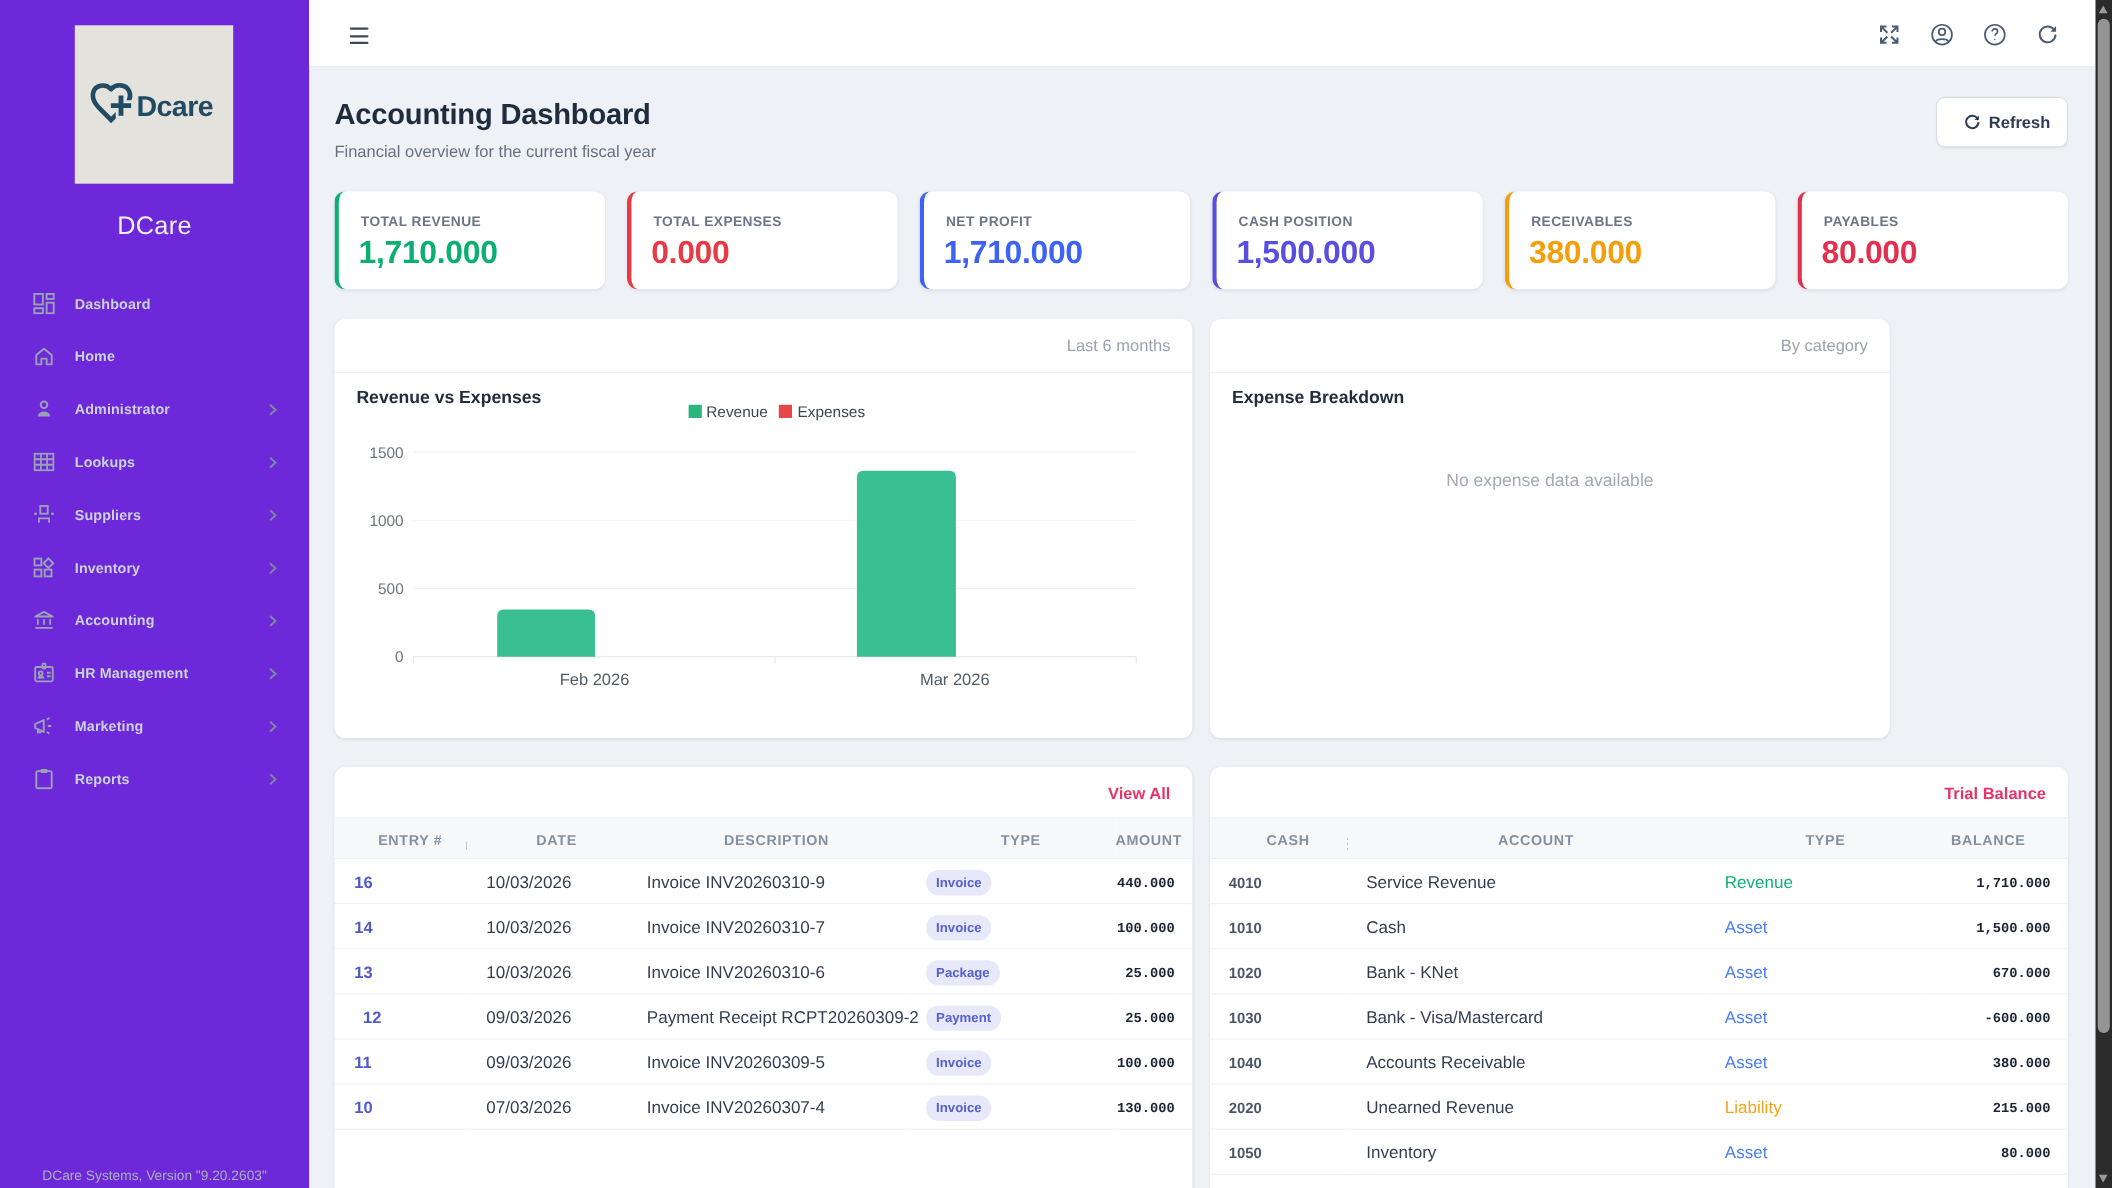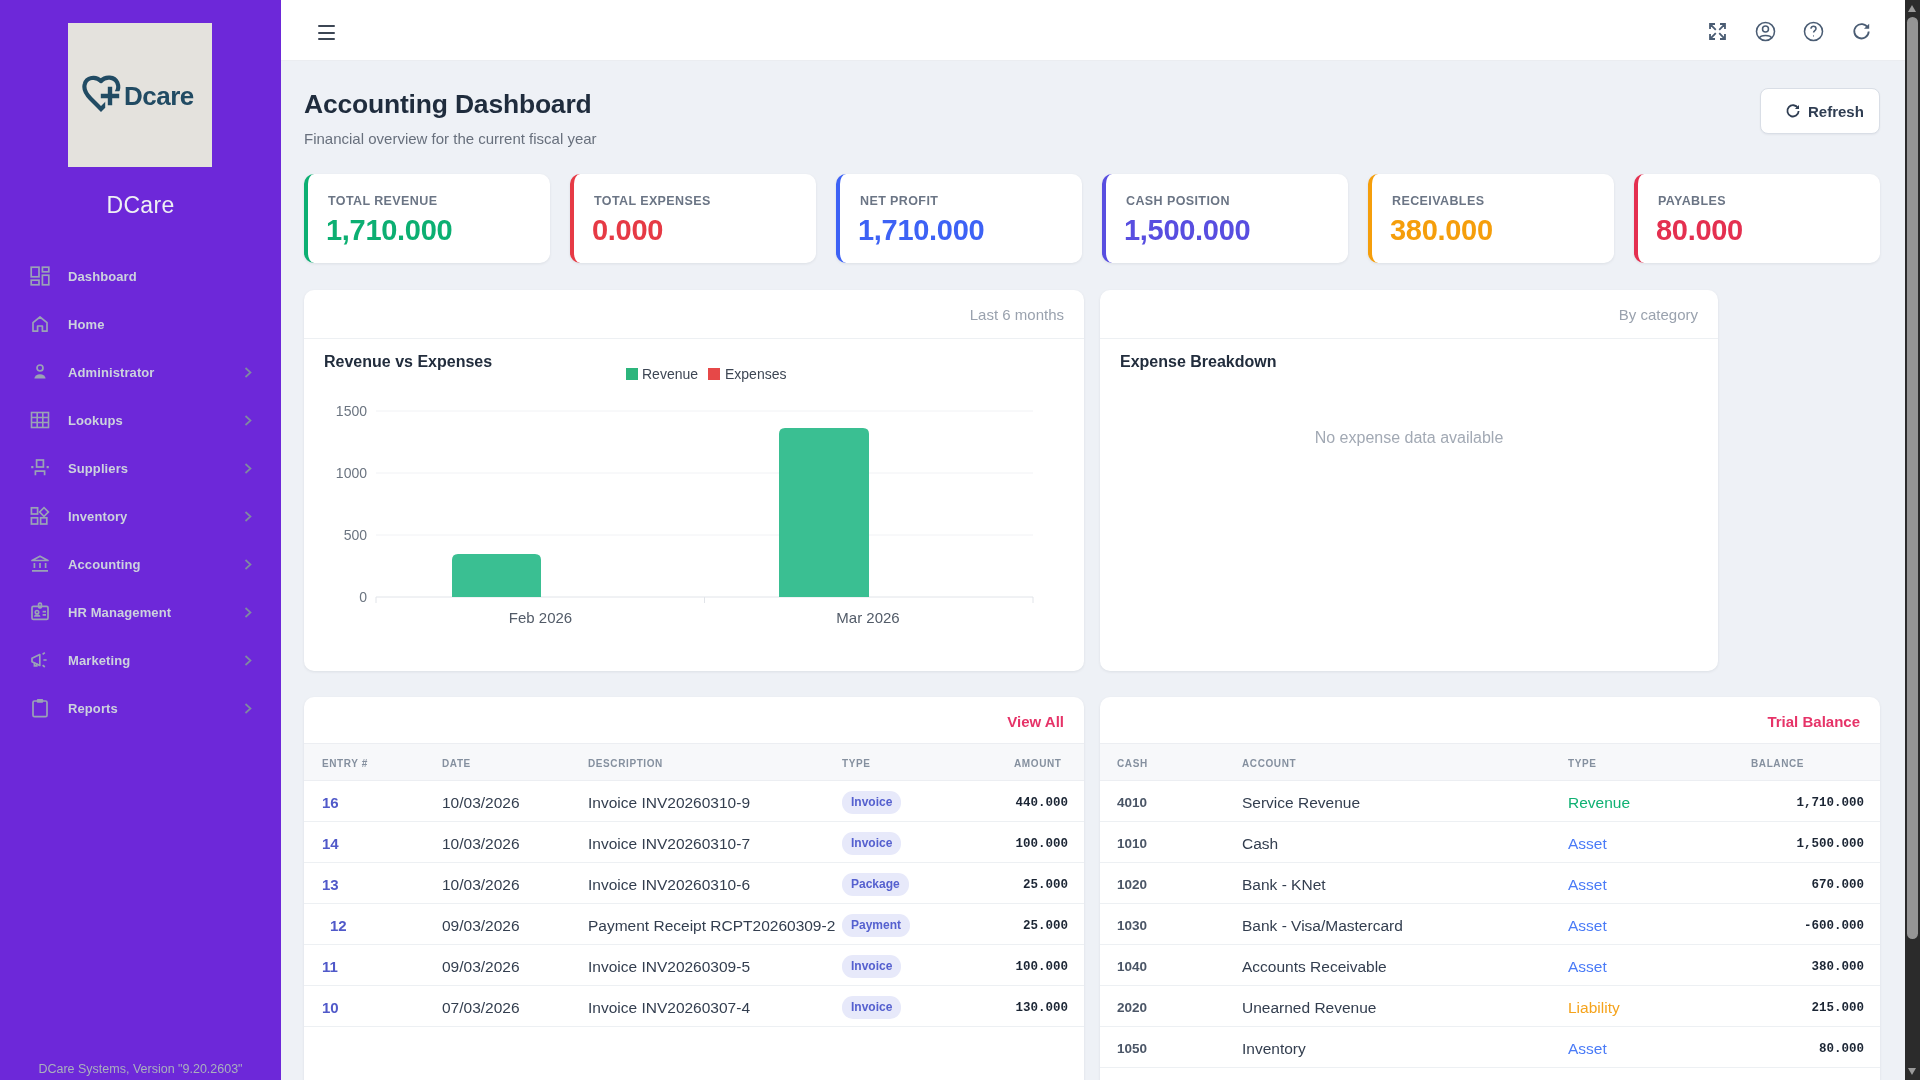--- a/index.html
+++ b/index.html
@@ -30,21 +30,21 @@
 .card { position:absolute; background:#fff; border-radius:10px; box-shadow:0 1px 3px rgba(16,24,40,.08); }
 .kpi { top:113px; height:89px; width:246px; border-left:4.5px solid; }
 .kpi .klabel { position:absolute; left:20px; top:20px; font-size:12.5px; font-weight:bold; color:#6b7585; letter-spacing:0.4px; }
 .kpi .kval { position:absolute; left:18px; top:40px; font-size:29px; font-weight:bold; letter-spacing:-0.3px; }
 .cardhead { position:absolute; left:0; top:0; right:0; height:49px; border-bottom:1px solid #edf0f3; }
 .cardhead .ct { position:absolute; left:20px; top:16px; font-size:16px; font-weight:bold; color:#222d3d;margin-top:47px; }
 .cardhead .cr { position:absolute; right:20px; top:16px; font-size:15px; color:#9aa2ae; }
 .cardhead .link { position:absolute; right:20px; top:16px; font-size:15px; font-weight:bold; color:#e63368; }
 .nodata { position:absolute; left:0; top:139px; width:100%; text-align:center; font-size:16px; color:#a2a9b4; }
 table.tbl { position:absolute; left:0; top:46px; width:100%; border-collapse:collapse; table-layout:fixed; }
-table.tbl th { background:#f7f8fa; border-top:1px solid #eceef2; border-bottom:1px solid #eceef2; height:37px; font-size:10px; color:#85909f; letter-spacing:0.6px; text-align:left; font-weight:bold; padding:2px 0 0 0; }
+table.tbl th { background:#f7f8fa; border-top:1px solid #eceef2; border-bottom:1px solid #eceef2; height:37px; font-size:13px; color:#85909f; letter-spacing:0.6px; text-align:center; font-weight:bold; padding:2px 0 0 0; }
 table.tbl td { white-space:nowrap; height:41px; border-bottom:1px solid #edf0f3; font-size:15.5px; color:#333e4f; padding:3px 0 0 0; }
 .tbl td.ent { color:#5059c9; font-size:15px; font-weight:bold; }
 .badge { display:inline-block; background:#e7e9fa; color:#5560cf; font-size:12px; font-weight:bold; padding:4px 9px 5px; border-radius:11px; }
 .tbl td.amt, .tbl td.bal { font-family:"Liberation Mono", monospace; font-size:12.5px; font-weight:bold; color:#1b2534; text-align:right; }
 th.r { text-align:right; }
 .tbl td.code { color:#4a5566; font-size:13.5px; font-weight:bold; }
 .tbl td.t-rev { color:#0fb173; }
 .tbl td.t-ast { color:#4a7bf7; }
 .tbl td.t-lia { color:#f5a31c; }
 </style>

